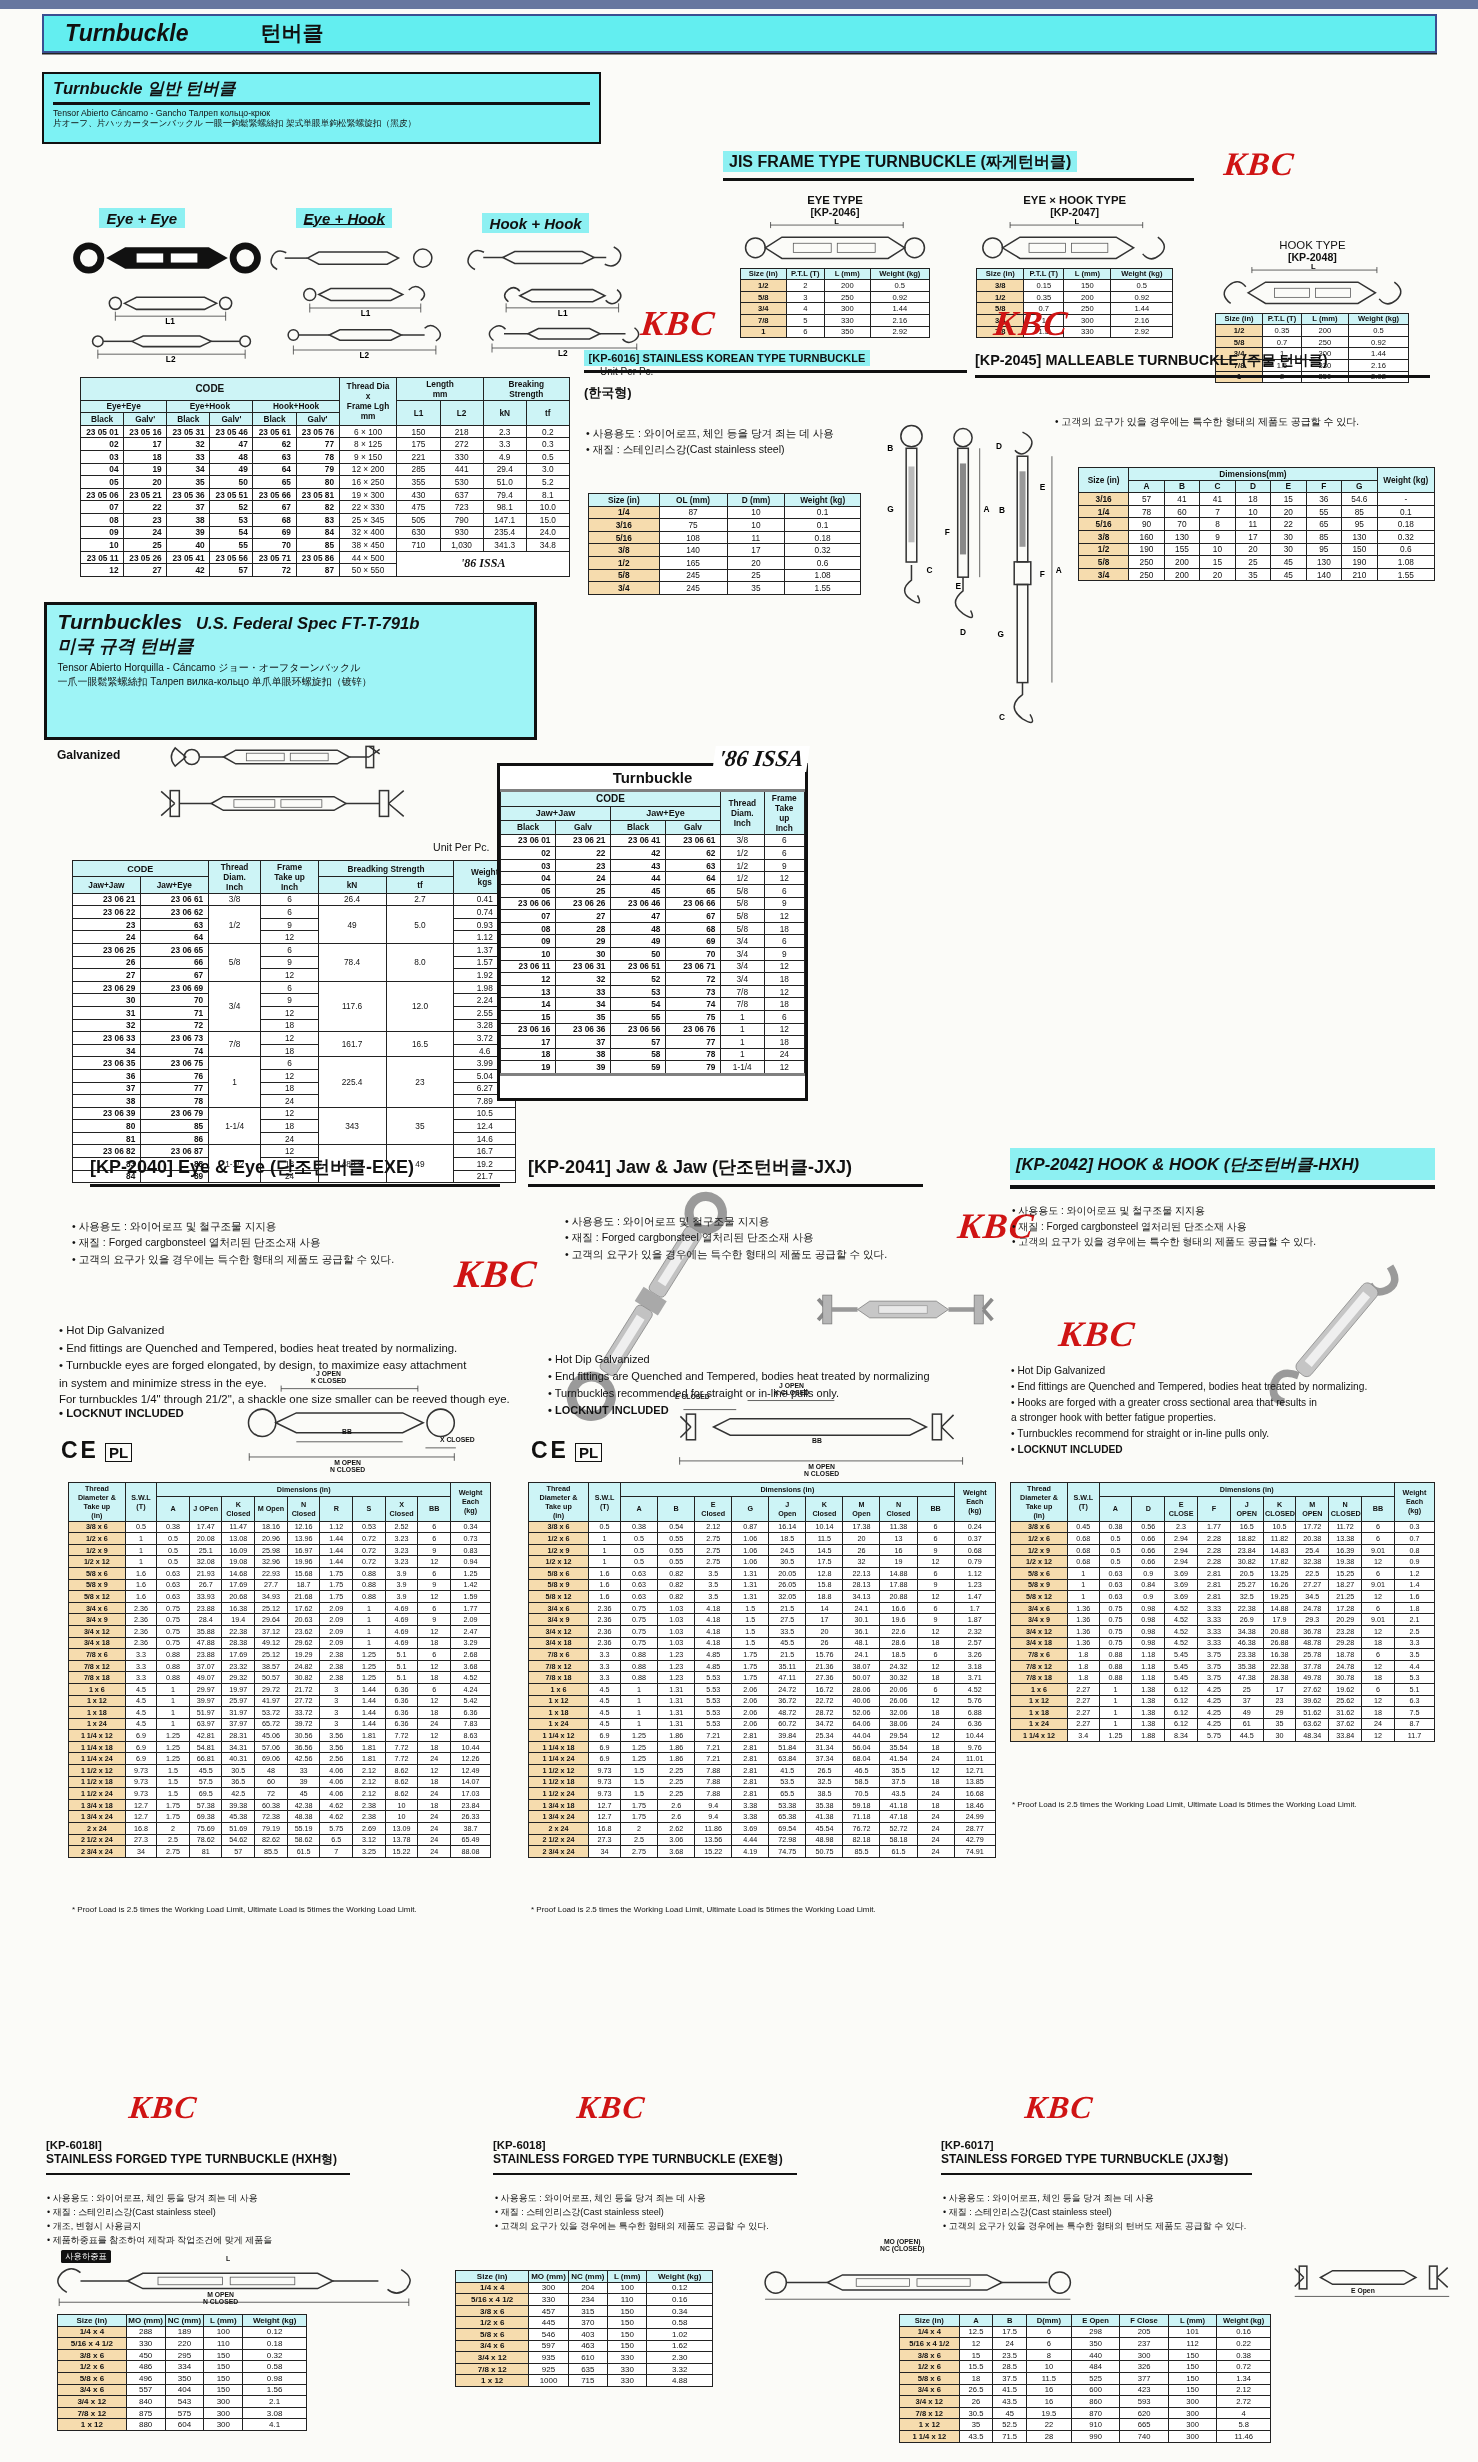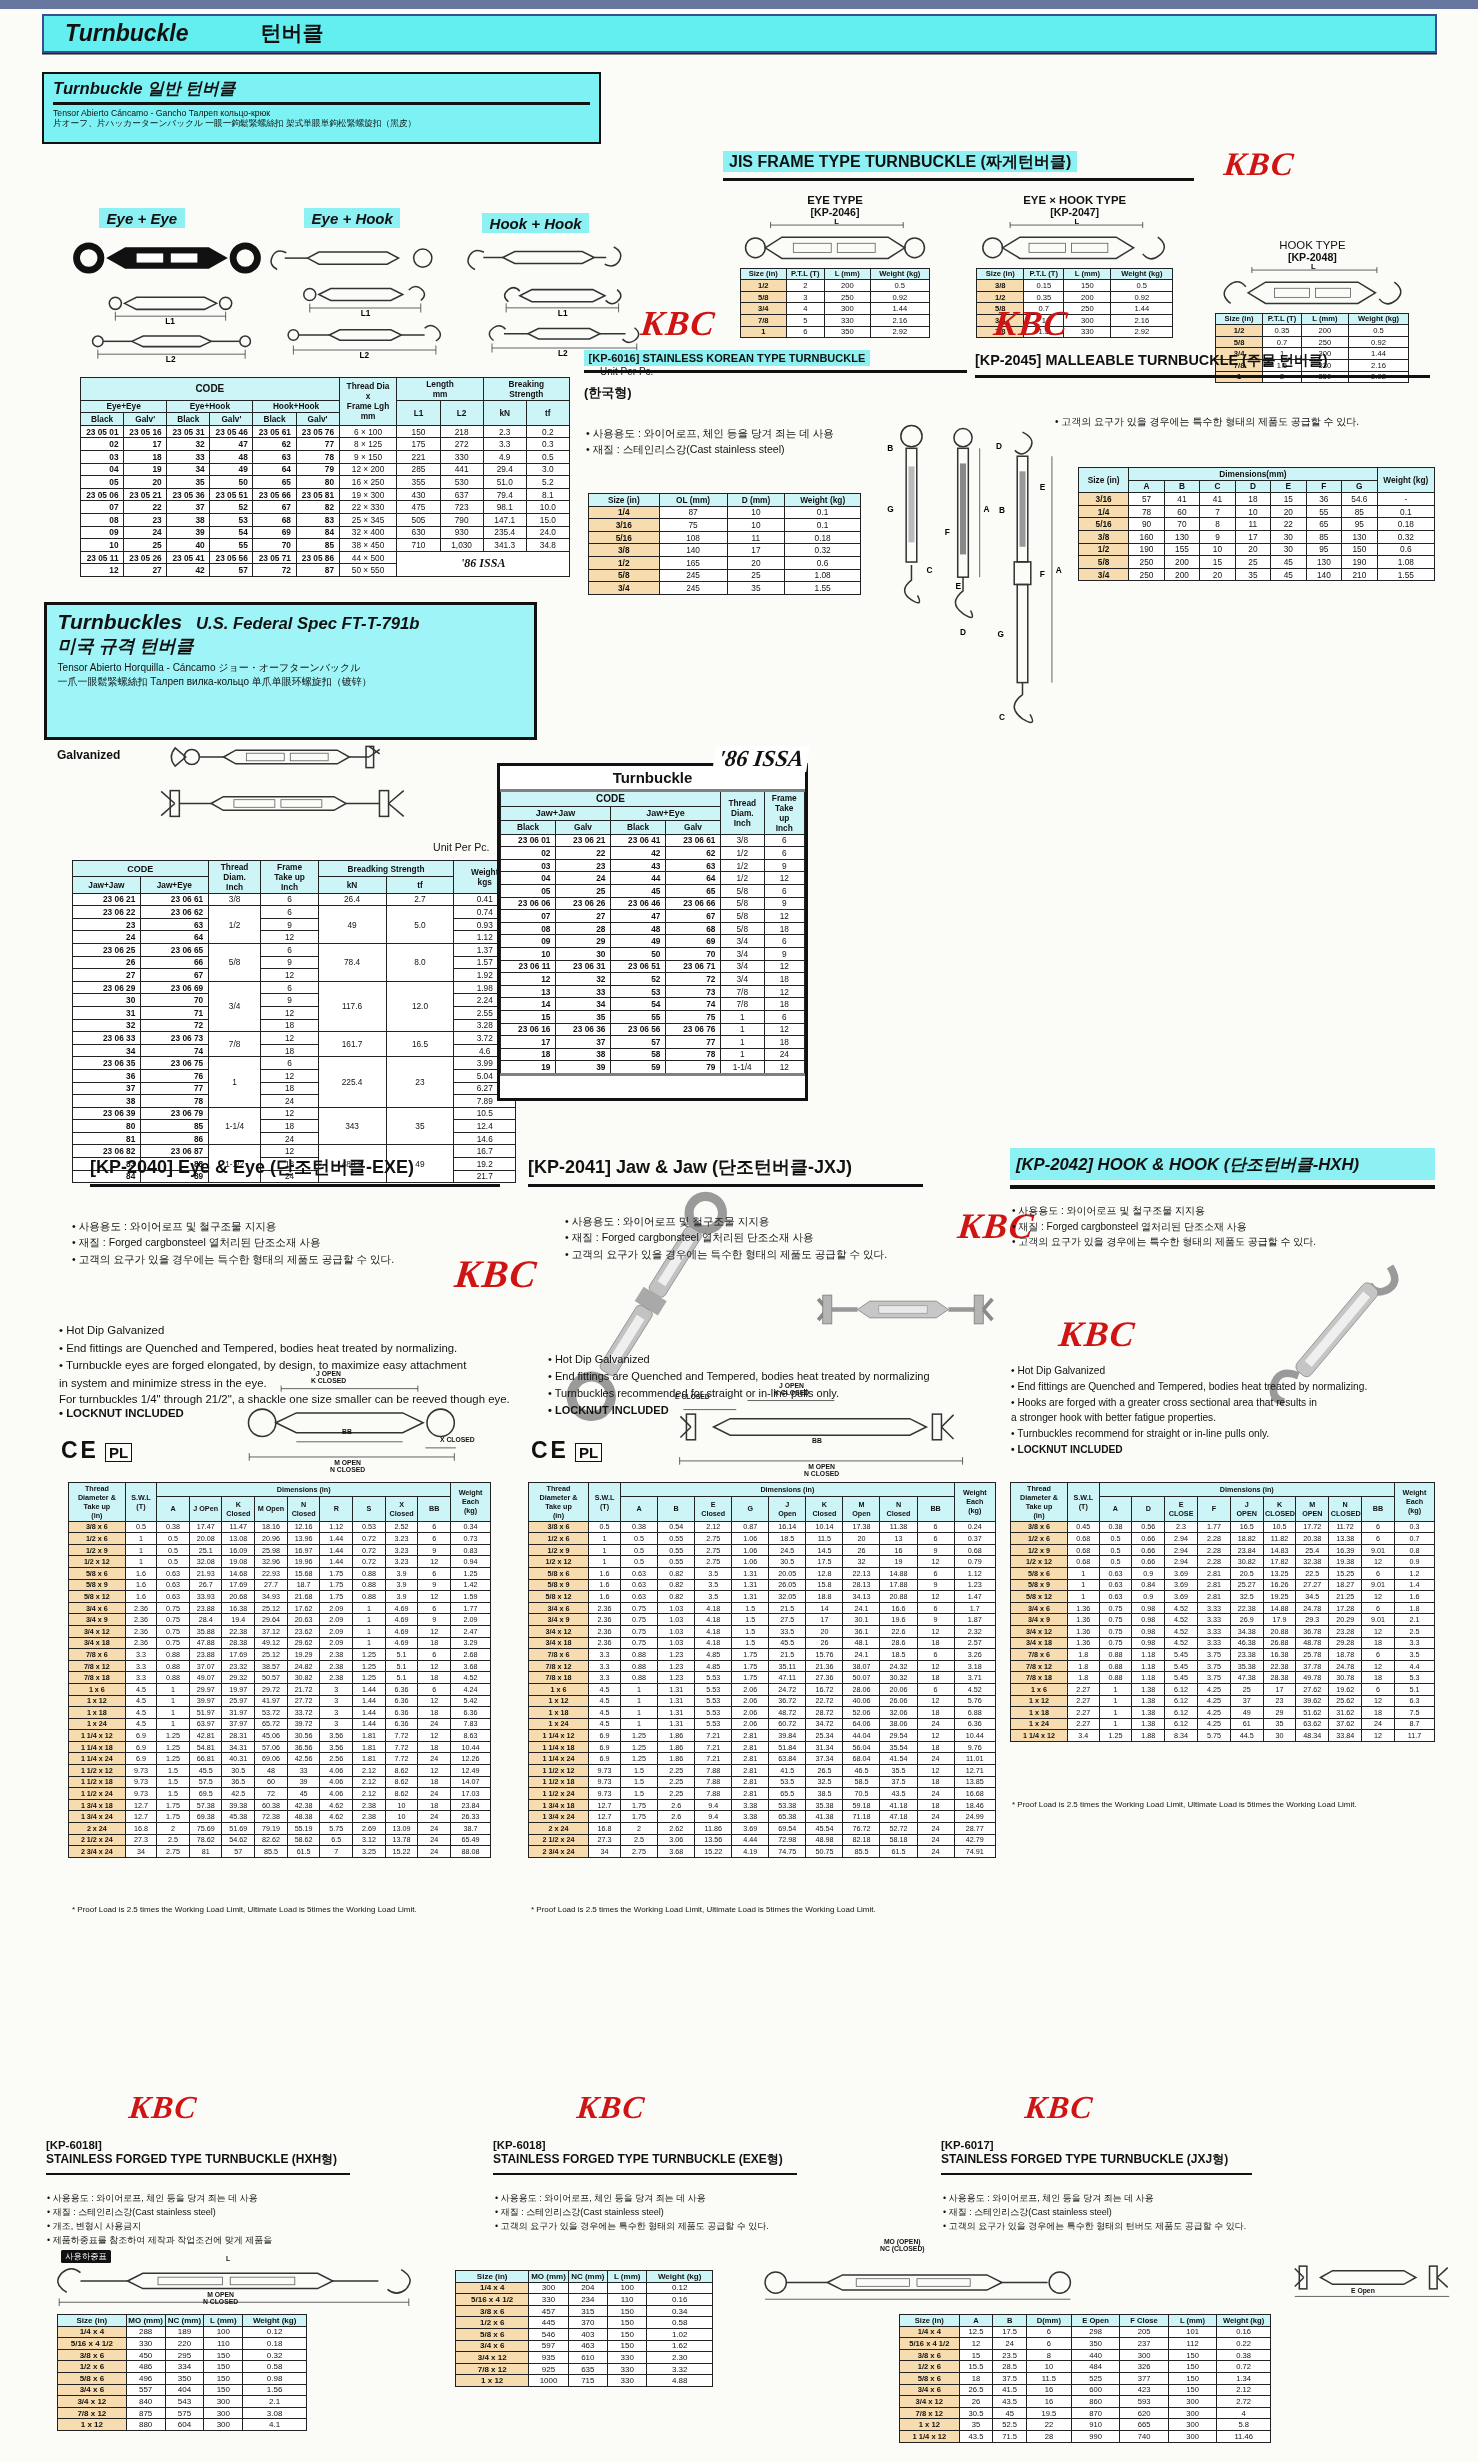--- a/index.html
+++ b/index.html
@@ -40,21 +40,21 @@
   </div>
 
   <div class="abs" style="left:42px;top:72px;width:559px;height:72px;background:#7df2f4;border:2.3px solid #111;padding:3px 9px;box-sizing:border-box;">
     <div style="font-style:italic;font-weight:bold;font-size:16.7px;">Turnbuckle 일반 턴버클</div>
     <div class="underbar" style="height:3px;margin:1.5px 0 3px 0;"></div>
     <div style="font-size:8.7px;">Tensor Abierto Cáncamo - Gancho    Талреп кольцо-крюк</div>
     <div style="font-size:8.7px;">片オーフ、片ハッカーターンバックル  一眼一鉤鬆緊螺絲扣  架式単眼単鉤松緊螺旋扣（黑皮）</div>
   </div>
 
   <div class="abs" style="left:99px;top:209px;"><span class="cyan" style="font-style:italic;font-weight:bold;font-size:15px;padding:1.5px 7.6px;">Eye + Eye</span></div>
-  <div class="abs" style="left:304px;top:209px;"><span class="cyan" style="font-style:italic;font-weight:bold;font-size:15px;padding:1.5px 7.6px;">Eye + Hook</span></div>
+  <div class="abs" style="left:296px;top:209px;text-decoration:underline;"><span class="cyan" style="font-style:italic;font-weight:bold;font-size:15px;padding:1.5px 7.6px;">Eye + Hook</span></div>
   <div class="abs" style="left:482px;top:214px;"><span class="cyan" style="font-style:italic;font-weight:bold;font-size:15px;padding:1.5px 7.6px;">Hook + Hook</span></div>
 
   <div class="abs" style="left:72px;top:235px;">
     <svg width="190" height="46" viewBox="0 0 250 60">
       <circle cx="22" cy="30" r="16" fill="none" stroke="#111" stroke-width="9"></circle>
       <circle cx="228" cy="30" r="16" fill="none" stroke="#111" stroke-width="9"></circle>
       <polygon points="45,30 70,16 180,16 205,30 180,44 70,44" fill="#111"></polygon>
       <rect x="85" y="24" width="35" height="12" fill="#fff"></rect>
       <rect x="130" y="24" width="35" height="12" fill="#fff"></rect>
     </svg>

